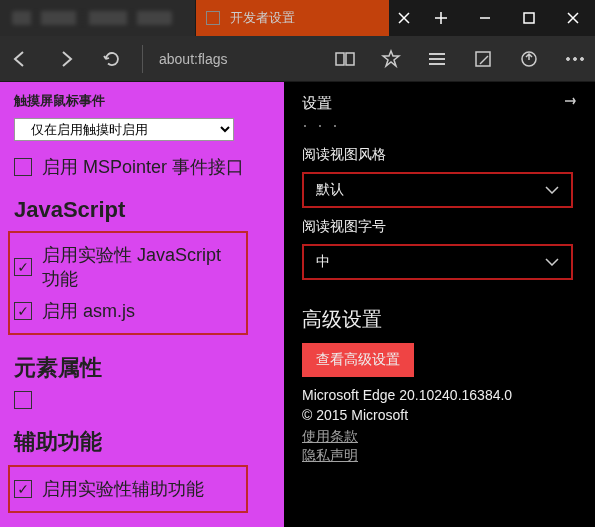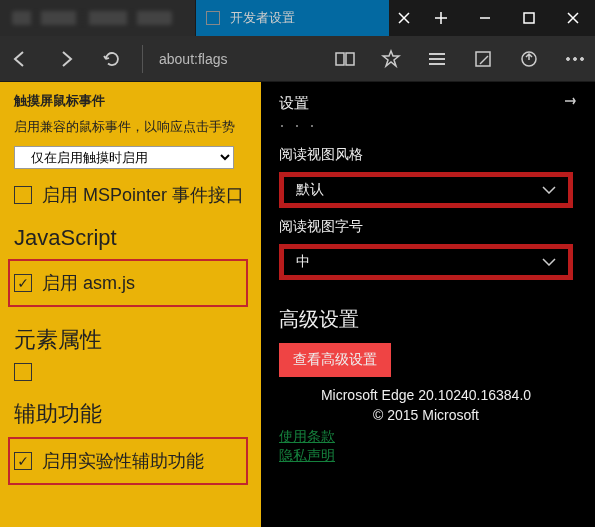--- a/index.html
+++ b/index.html
@@ -3,56 +3,56 @@
 <meta charset="utf-8">
 <style>
 * { box-sizing: border-box; margin: 0; padding: 0; }
 body { width: 595px; height: 527px; overflow: hidden; font-family: "Microsoft YaHei", "Segoe UI", sans-serif; background: #fff; }
 .window { width: 595px; height: 527px; display: flex; flex-direction: column; }
 
 
 .titlebar { height: 36px; background: #1a1a1a; display: flex; align-items: stretch; color: #ccc; font-size: 13px; }
 .tab-inactive { width: 196px; background: #2a2a2a; display: flex; align-items: center; padding: 0 12px; border-right: 1px solid #1a1a1a; }
 .tab-inactive .blurred { width: 160px; height: 14px; background: linear-gradient(90deg, #555 0 12%, #2a2a2a 12% 18%, #555 18% 40%, #2a2a2a 40% 48%, #555 48% 72%, #2a2a2a 72% 78%, #555 78% 100%); filter: blur(2px); opacity: .6; border-radius: 2px; }
-.tab-active { flex: 1; background: #0369a1; display: flex; align-items: center; padding: 0 10px; gap: 10px; }
+.tab-active { flex: 1; background: #c2410c; display: flex; align-items: center; padding: 0 10px; gap: 10px; }
 .tab-active .page-icon { width: 14px; height: 14px; border: 1px solid #888; }
 .tab-close { width: 30px; display: flex; align-items: center; justify-content: center; }
 .newtab, .winctl { width: 44px; display: flex; align-items: center; justify-content: center; }
 .winctl svg, .newtab svg, .tab-close svg { stroke: #fff; }
 
 
 .toolbar { height: 46px; background: #2d2d2d; color: #ddd; display: flex; align-items: center; gap: 6px; padding: 0 0; border-bottom: 1px solid #1a1a1a; }
 .tbtn { width: 40px; height: 40px; display: flex; align-items: center; justify-content: center; }
 .sep { width: 1px; height: 28px; background: #555; margin: 0 4px; }
 .addr { flex: 1; color: #bbb; font-size: 14px; padding: 0 6px; }
 .tbtn svg { stroke: #ccc; fill: none; }
 
 
 .bodyrow { flex: 1; display: flex; overflow: hidden; }
-.left { width: 261px; background: #eab308; color: #222; padding: 6px 2px 6px 14px; overflow: hidden; }
+.left { width: 284px; background: #d946ef; color: #222; padding: 6px 2px 6px 14px; overflow: hidden; }
 .right { flex: 1; background: #000; color: #eee; padding: 12px 22px 12px 18px; position: relative; }
 
 .left .section-h4 { font-size: 13px; font-weight: bold; margin: 4px 0 8px; }
 .left .desc { font-size: 13px; margin-bottom: 10px; }
 .left select { width: 220px; font-size: 13px; padding: 2px 12px; border: 1px solid #999; background: #fff; }
 .chk { display: flex; align-items: center; gap: 10px; font-size: 18px; margin: 8px 0; }
 .chk .box { width: 18px; height: 18px; border: 1.5px solid #333; display: flex; align-items: center; justify-content: center; flex: none; }
 .chk .box.checked::after { content: "✓"; font-size: 14px; color: #222; }
-.left h2.cat { font-size: 22px; font-weight: normal; margin: 18px 0 8px; }
+.left h2.cat { font-size: 22px; font-weight: bold; margin: 18px 0 8px; }
 .redbox { border: 2.5px solid #c1272d; padding: 2px 4px; margin-left: -6px; width: 240px; }
 
 .right .panel-title { font-size: 15px; margin-bottom: 2px; }
 .pin { position: absolute; right: 18px; top: 12px; }
 .right .dots { font-size: 18px; letter-spacing: 2px; color: #888; margin: 2px 0 10px; }
 .right .lbl { font-size: 14px; margin: 10px 0 8px; }
-.rselect { border: 5px solid #b91c1c; height: 36px; display: flex; align-items: center; justify-content: space-between; padding: 0 12px; font-size: 14px; }
+.rselect { border: 2px solid #b91c1c; height: 36px; display: flex; align-items: center; justify-content: space-between; padding: 0 12px; font-size: 14px; }
 .right h3 { font-size: 20px; font-weight: normal; margin: 26px 0 10px; }
 .rbtn { display: inline-block; background: #ef4444; padding: 8px 14px; font-size: 14px; margin-bottom: 6px; }
-.right .info { font-size: 14px; margin: 4px 0; text-align: center; }
-.right a { color: #15803d; font-size: 14px; text-decoration: underline; display: inline-block; margin: 0 0; }
+.right .info { font-size: 14px; margin: 4px 0; }
+.right a { color: #a3a3a3; font-size: 14px; text-decoration: underline; display: inline-block; margin: 0 0; }
 </style>
 </head>
 <body>
 
 <div class="window">
 
   <div class="titlebar">
     <div class="tab-inactive">
       <div class="blurred"></div>
     </div>
@@ -138,33 +138,36 @@
           <circle cx="10" cy="3" r="1.5" fill="#ccc"></circle>
           <circle cx="17" cy="3" r="1.5" fill="#ccc"></circle>
         </svg>
       </div>
   </div>
 
   <div class="bodyrow">
 
     <div class="left">
       <div class="section-h4">触摸屏鼠标事件</div>
-      <div class="desc">启用兼容的鼠标事件，以响应点击手势</div>
       <select>
         <option>仅在启用触摸时启用</option>
       </select>
       <div class="chk" style="margin-top:14px">
         <span class="box"></span>
         <span>启用 MSPointer 事件接口</span>
       </div>
 
       <h2 class="cat">JavaScript</h2>
       <div class="redbox">
         <div class="chk">
           <span class="box checked"></span>
+          <span>启用实验性 JavaScript 功能</span>
+        </div>
+        <div class="chk">
+          <span class="box checked"></span>
           <span>启用 asm.js</span>
         </div>
       </div>
 
       <h2 class="cat">元素属性</h2>
       <div class="chk">
         <span class="box"></span>
       </div>
 
       <h2 class="cat">辅助功能</h2>

